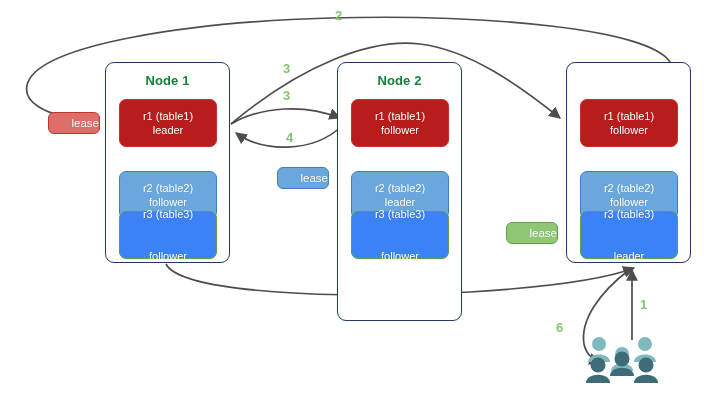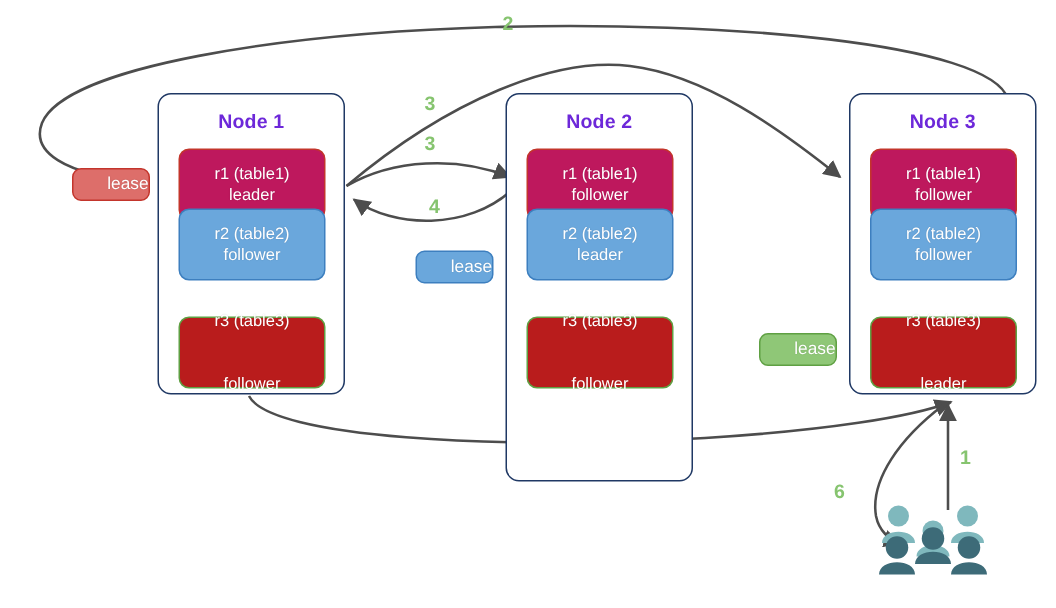--- a/index.html
+++ b/index.html
@@ -19,47 +19,47 @@
     border-radius:9px;
     background:#ffffff;
     box-sizing:border-box;
   }
   .node-title{
     position:absolute;
     left:0;right:0;top:10px;
     text-align:center;
     font-size:13px;
     font-weight:bold;
-    color:#6d28d9;
+    color:#15803d;
     letter-spacing:.1px;
   }
   
   .replica{
     position:absolute;
     left:13px;
     width:98px;
     height:48px;
     border-radius:7px;
     box-sizing:border-box;
     display:flex;
     flex-direction:column;
     align-items:center;
     justify-content:center;
     color:#ffffff;
     font-size:11px;
     line-height:14px;
     text-shadow:0 0 1px rgba(0,0,0,.18);
   }
   .replica .ln{display:block;}
-  .r-red{background:#be185d;border:1.6px solid #c3352c;}
+  .r-red{background:#b91c1c;border:1.6px solid #c3352c;}
   .r-blue{background:#6aa7dc;border:1.6px solid #3d7fbf;}
-  .r-green{background:#b91c1c;border:1.6px solid #5fa043;gap:28px;}
+  .r-green{background:#3b82f6;border:1.6px solid #5fa043;gap:28px;}
 
   .rp0{top:36px;}
-  .rp1{top:76px;}
+  .rp1{top:108px;}
   .rp2{top:148px;}
 
   
   .lease{
     position:absolute;
     height:22px;
     width:52px;
     border-radius:6px;
     box-sizing:border-box;
     display:flex;align-items:center;justify-content:flex-end;
@@ -154,21 +154,20 @@
       <span class="ln">r2 (table2)</span>
       <span class="ln">leader</span>
     </div>
     <div class="replica r-green rp2">
       <span class="ln">r3 (table3)</span>
       <span class="ln">follower</span>
     </div>
   </div>
 
   <div class="node" style="left:566px;top:62px;width:125px;height:201px;">
-    <div class="node-title">Node 3</div>
     <div class="replica r-red rp0">
       <span class="ln">r1 (table1)</span>
       <span class="ln">follower</span>
     </div>
     <div class="replica r-blue rp1">
       <span class="ln">r2 (table2)</span>
       <span class="ln">follower</span>
     </div>
     <div class="replica r-green rp2">
       <span class="ln">r3 (table3)</span>

